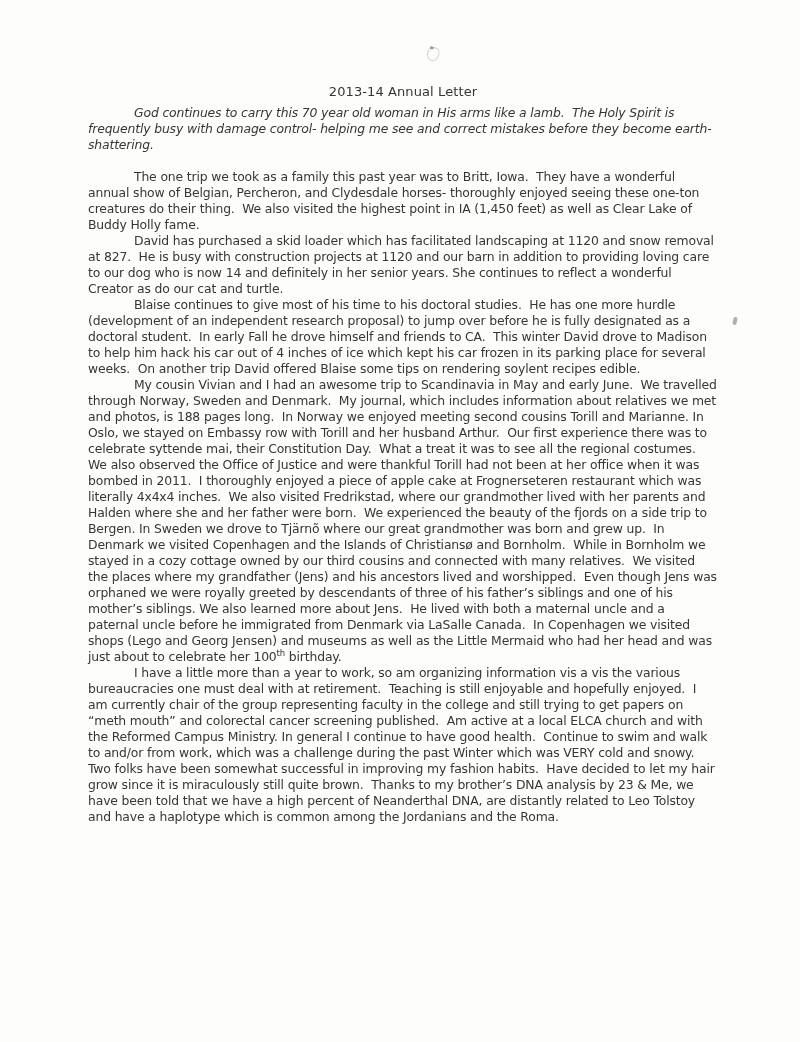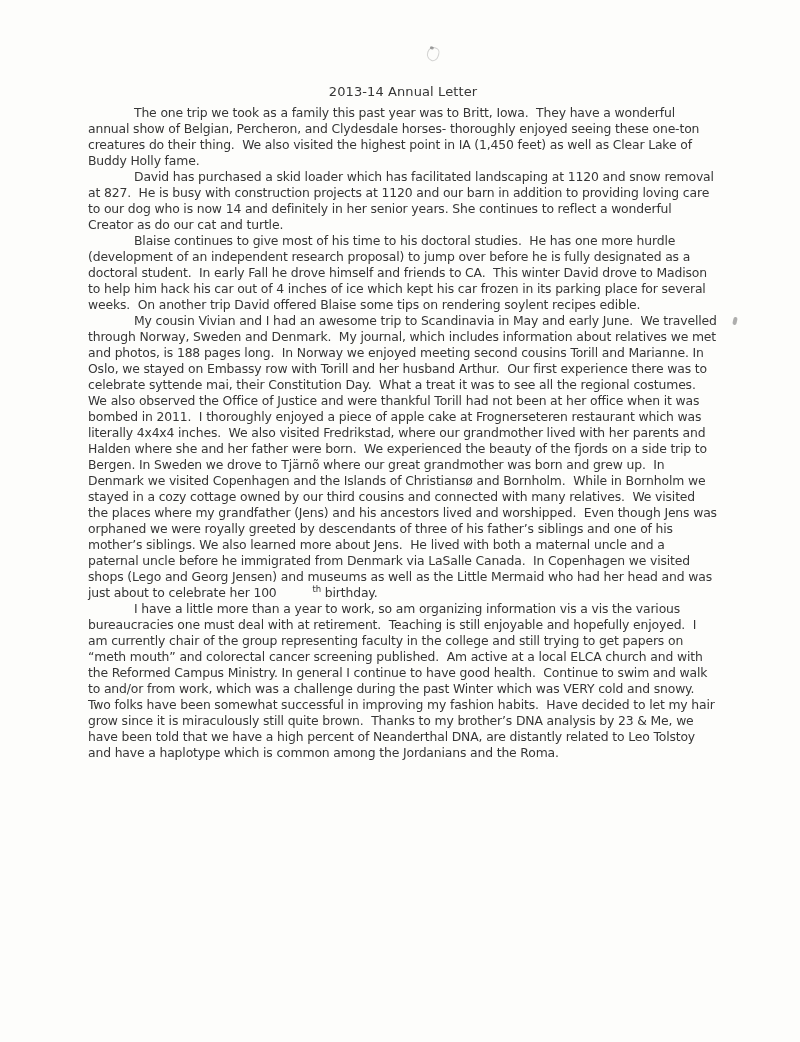--- a/index.html
+++ b/index.html
@@ -33,21 +33,21 @@
     line-height: 16px;
     text-indent: 46px;
     letter-spacing: -0.15px;
     white-space: pre-wrap;
   }
   .intro {
     font-style: italic;
     margin-bottom: 16px;
   }
   .run-underline { }
-  sup { font-size: 8.5px; line-height: 0; vertical-align: super; margin-left: 36px; }
+  sup { font-size: 8.5px; line-height: 0; vertical-align: super; }
 
   
   .smudge {
     position: absolute;
     left: 427px;
     top: 47px;
     width: 12px;
     height: 14px;
     border: 1.5px solid rgba(140,140,140,0.38);
     border-radius: 55% 45% 50% 60%;
@@ -78,20 +78,21 @@
 <body>
 
 <div class="page">
 
   <div class="smudge"></div>
   <div class="margin-mark"></div>
 
   <div class="content">
     <h1 class="doc-title">2013-14 Annual Letter</h1>
 
+    <p class="para intro">God continues to carry this 70 year old woman in His arms like a lamb.  The Holy Spirit is frequently busy with damage control- helping me see and correct mistakes before they become earth-shattering.</p>
 
     <p class="para"><span>The one trip we took as a family this past year was to Britt, Iowa.  They have a wonderful annual show of Belgian, Percheron, and Clydesdale horses- thoroughly enjoyed seeing these one-ton creatures do their thing.  We also visited the highest point in IA (1,450 feet) as well as Clear Lake of Buddy Holly fame.</span></p>
 
     <p class="para"><span>David has purchased a skid loader which has facilitated landscaping at 1120 and snow removal at 827.  He is busy with construction projects at 1120 and our barn in addition to providing loving care to our dog who is now 14 and definitely in her senior years. She continues to reflect a wonderful Creator as do our cat and turtle.</span></p>
 
     <p class="para"><span>Blaise continues to give most of his time to his doctoral studies.  He has one more hurdle (development of an independent research proposal) to jump over before he is fully designated as a doctoral student.  In early Fall he drove himself and friends to CA.  This winter David drove to Madison to help him hack his car out of 4 inches of ice which kept his car frozen in its parking place for several weeks.  On another trip David offered Blaise some tips on rendering soylent recipes edible.</span></p>
 
     <p class="para"><span>My cousin Vivian and I had an </span><span class="run-underline">awesome</span><span> trip to Scandinavia in May and early June.  We travelled through Norway, Sweden and Denmark.  My journal, which includes information about relatives we met and photos, is 188 pages long.  In Norway we enjoyed meeting second cousins Torill and Marianne. In Oslo, we stayed on Embassy row with Torill and her husband Arthur.  Our first experience there was to celebrate syttende mai, their Constitution Day.  What a treat it was to see all the regional costumes.  We also observed the Office of Justice and were thankful Torill had not been at her office when it was bombed in 2011.  I thoroughly enjoyed a piece of apple cake at Frognerseteren restaurant which was literally 4x4x4 inches.  We also visited Fredrikstad, where our grandmother lived with her parents and Halden where she and her father were born.  We experienced the beauty of the fjords on a side trip to Bergen. In Sweden we drove to Tjärnõ where our great grandmother was born and grew up.  In Denmark we visited Copenhagen and the Islands of Christiansø and Bornholm.  While in Bornholm we stayed in a cozy cottage owned by our third cousins and connected with many relatives.  We visited the places where my grandfather (Jens) and his ancestors lived and worshipped.  Even though Jens was orphaned we were royally greeted by descendants of three of his father’s siblings and one of his mother’s siblings. We also learned more about Jens.  He lived with both a maternal uncle and a paternal uncle before he immigrated from Denmark via LaSalle Canada.  In Copenhagen we visited shops (Lego and Georg Jensen) and museums as well as the Little Mermaid who had her head and was just about to celebrate her 100</span><sup>th</sup><span> birthday.</span></p>
 
     <p class="para"><span>I have a little more than a year to work, so am organizing information vis a vis the various bureaucracies one must deal with at retirement.  Teaching is still enjoyable and hopefully enjoyed.  I am currently chair of the group representing faculty in the college and still trying to get papers on “meth mouth” and colorectal cancer screening published.  Am active at a local ELCA church and with the Reformed Campus Ministry. In general I continue to have good health.  Continue to swim and walk to and/or from work, which was a challenge during the past Winter which was VERY cold and snowy.  Two folks have been somewhat successful in improving my fashion habits.  Have decided to let my hair grow since it is miraculously still quite brown.  Thanks to my brother’s DNA analysis by 23 &amp; Me, we have been told that we have a high percent of Neanderthal DNA, are distantly related to Leo Tolstoy and have a haplotype which is common among the Jordanians and the Roma.</span></p>

